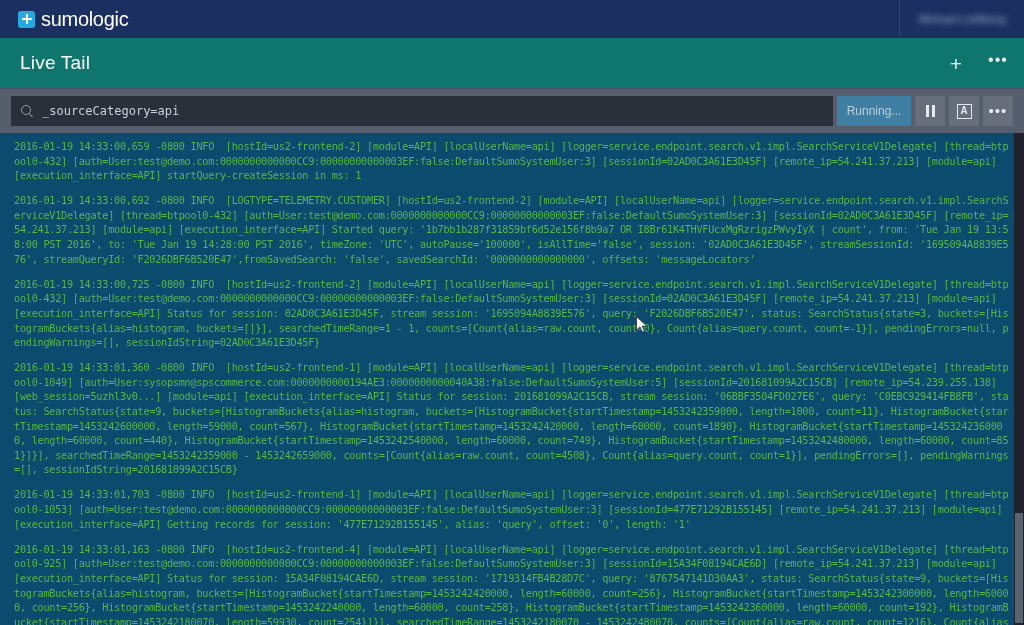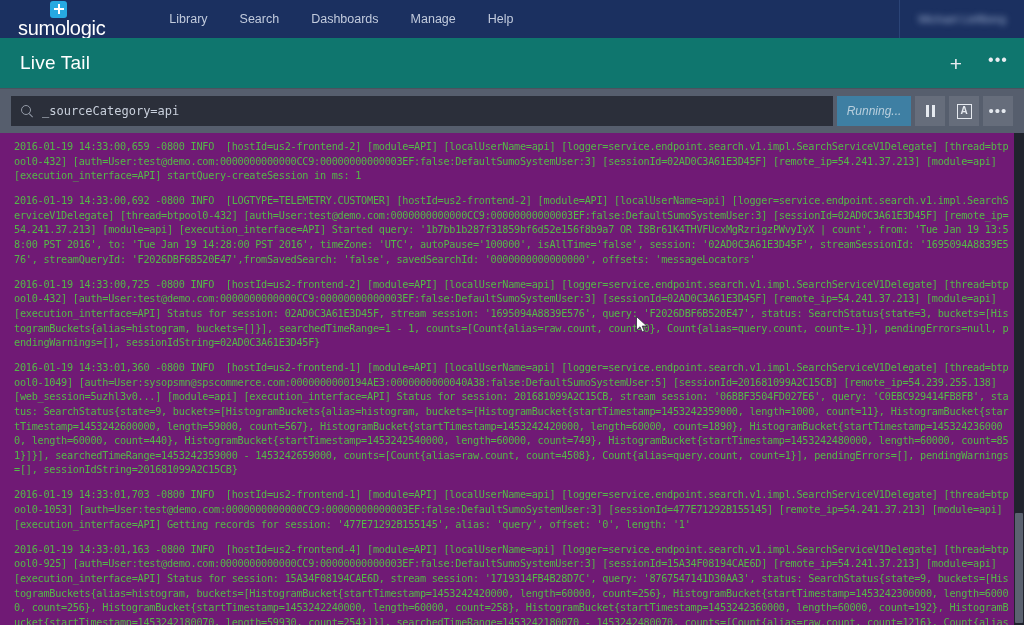--- a/index.html
+++ b/index.html
@@ -11,21 +11,21 @@
     font-family: "Liberation Sans", sans-serif;
   }
 
   
   .topnav {
     height: 38px; width: 1024px;
     background: #1b3060;
     display: flex; align-items: center;
     position: relative;
   }
-  .brand { display: flex; align-items: center; margin-left: 18px; flex-direction: column; }
+  .brand { display: flex; align-items: center; margin-left: 18px; }
   .brand-mark {
     width: 17px; height: 17px; border-radius: 3px;
     background: #27a9e1; position: relative; margin-right: 6px;
     flex: 0 0 auto;
   }
   .brand-mark::before, .brand-mark::after {
     content: ""; position: absolute; background: #fff;
   }
   .brand-mark::before { left: 3.5px; top: 7.5px; width: 10px; height: 2px; }
   .brand-mark::after  { top: 3.5px; left: 7.5px; height: 10px; width: 2px; }
@@ -106,21 +106,20 @@
     font-family: "DejaVu Sans Mono", monospace;
     white-space: nowrap; overflow: hidden;
   }
   .run-btn {
     flex: 0 0 auto; height: 30px; min-width: 74px;
     background: #3e7fa3; color: #b9cfdd;
     font-size: 12px; display: flex; align-items: center;
     justify-content: center; cursor: pointer;
     margin-left: 4px; border: 0;
     font-family: "Liberation Sans", sans-serif;
-    font-style: italic;
   }
   .sq-btn {
     flex: 0 0 auto; width: 30px; height: 30px;
     background: #666d7b; margin-left: 4px;
     display: flex; align-items: center; justify-content: center;
     cursor: pointer; color: #dfe3ea; border: 0;
     font-family: "Liberation Sans", sans-serif;
   }
   .pause-glyph { display: flex; gap: 3px; }
   .pause-glyph i { display: block; width: 3px; height: 12px; background: #e5e9ef; }
@@ -130,21 +129,21 @@
     display: flex; align-items: center; justify-content: center;
     line-height: 1;
   }
   .dots-glyph {
     color: #e5e9ef; font-size: 15px; line-height: 6px; letter-spacing: 1px;
   }
 
   
   .logpane {
     width: 1024px; height: 492px;
-    background: #701a75;
+    background: #0c4a6e;
     padding: 7px 14px 0 14px;
     overflow: hidden; position: relative;
   }
   .log-entry {
     color: #55b848;
     font-family: "DejaVu Sans Mono", monospace;
     font-size: 10.2px;
     line-height: 14.6px;
     white-space: pre-wrap;
     word-break: break-all;
@@ -168,27 +167,20 @@
     width: 12px; height: 18px; pointer-events: none;
   }
 </style>
 </head>
 <body>
 
 <div class="topnav">
   <div class="brand">
     <span class="brand-mark"></span>
     <span class="brand-text">sumologic</span>
-  </div>
-  <div class="navlinks">
-    <a class="navlink">Library</a>
-    <a class="navlink">Search</a>
-    <a class="navlink">Dashboards</a>
-    <a class="navlink">Manage</a>
-    <a class="navlink">Help</a>
   </div>
   <div class="nav-right">
     <span class="user-name">Michael Lieftberg</span>
   </div>
 </div>
 
 <div class="titlebar">
   <span class="page-title">Live Tail</span>
   <div class="title-actions">
     <button class="icon-btn plus">+</button>

